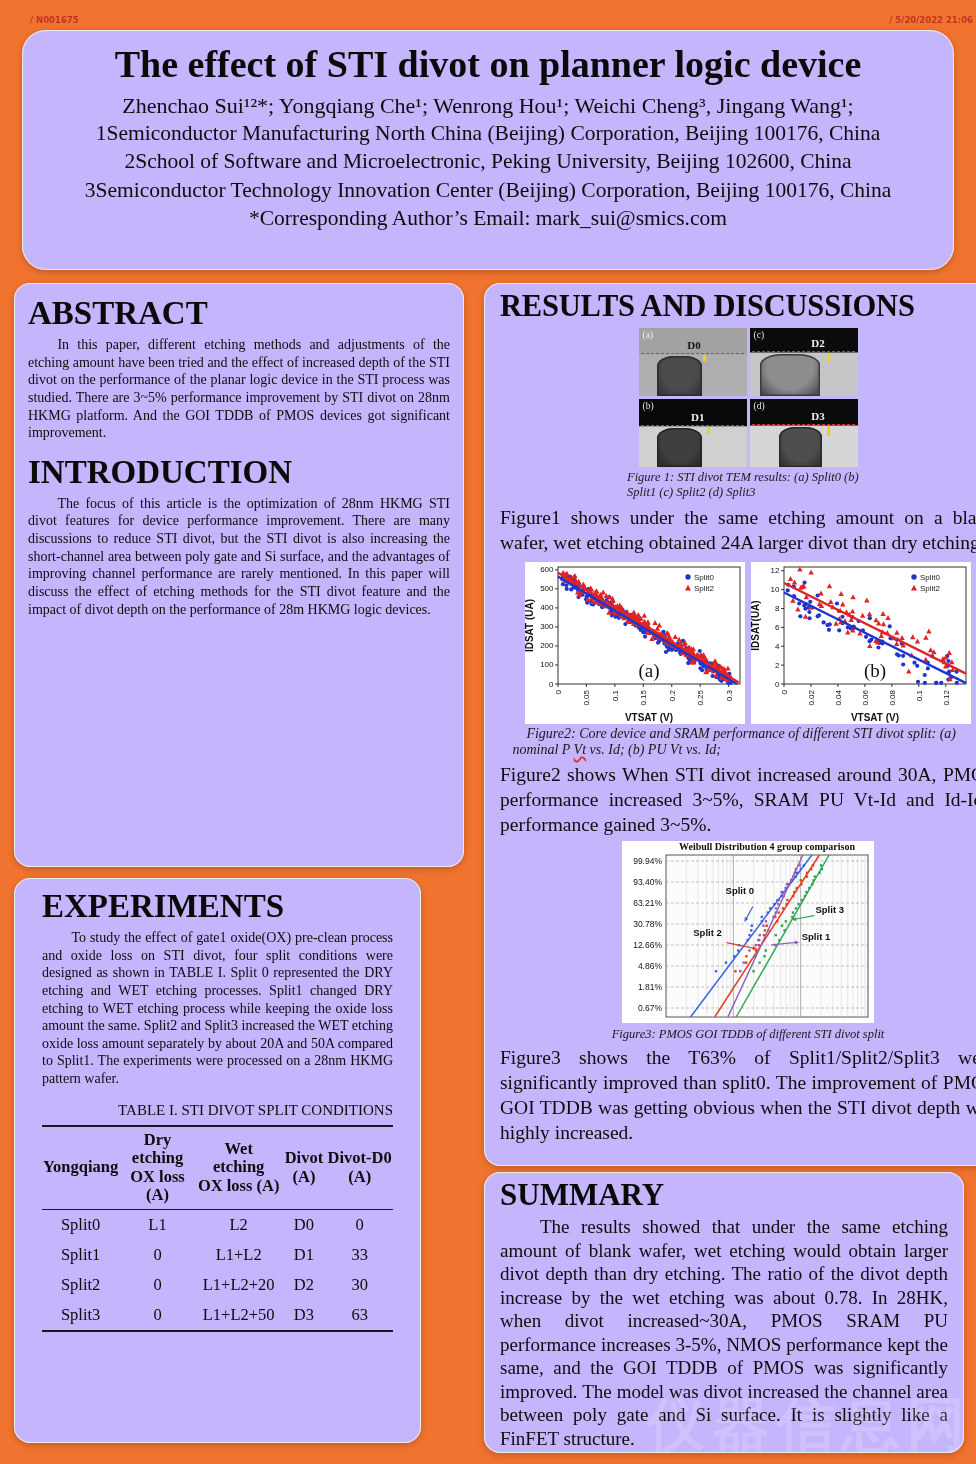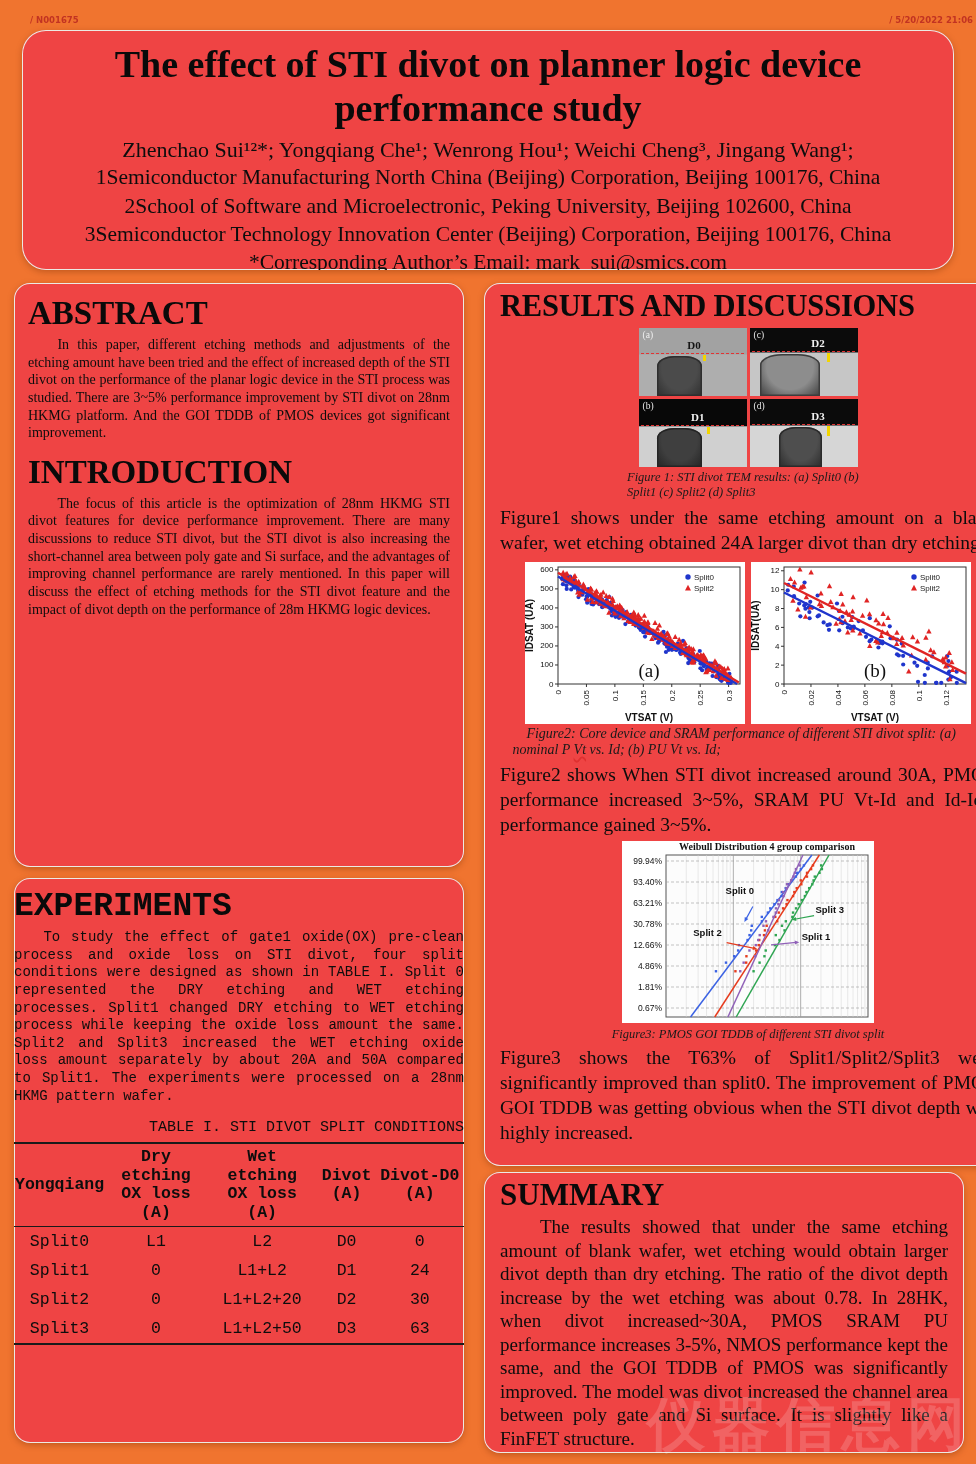--- a/index.html
+++ b/index.html
@@ -1,32 +1,32 @@
 <!DOCTYPE html>
 <html><head>
 <meta charset="utf-8">
 <style>
   html,body{margin:0;padding:0;background:#f0742f;}
   .poster{position:relative;width:976px;height:1464px;background:#f0742f;
     font-family:"Liberation Serif","DejaVu Serif",serif;overflow:hidden;color:#0d0d0d;}
-  .panel{position:absolute;background:#ef4444;border-radius:16px;box-sizing:border-box;
+  .panel{position:absolute;background:#c4b5fd;border-radius:16px;box-sizing:border-box;
     box-shadow:0 2px 6px rgba(110,40,0,.35), inset 0 0 0 1px #eceae4;overflow:hidden;}
   .corner-note{position:absolute;top:15px;font-family:"DejaVu Sans",sans-serif;
     font-size:8.5px;font-weight:bold;color:#c23322;z-index:5;}
   .corner-note.left{left:30px;} .corner-note.right{right:3px;}
 
   .header-panel{left:22px;top:30px;width:932px;height:240px;border-radius:24px;
     text-align:center;padding-top:10px;}
   h1{margin:2px 0 7px;font-size:38px;line-height:1.16;font-weight:bold;color:#0a0a0a;}
   h1 span{display:block;}
   .authors{font-size:22px;}
   .affil{font-size:21.5px;line-height:1.32;}
 
   .p-abstract{left:14px;top:283px;width:450px;height:584px;padding:10px 14px;}
-  .p-exp{left:14px;top:878px;width:450px;height:565px;padding:8px 0;font-family:Liberation Mono, monospace;}
+  .p-exp{left:14px;top:878px;width:407px;height:565px;padding:8px 28px;}
   .p-results{left:484px;top:283px;width:528px;height:883px;padding:6px 16px;}
   .p-summary{left:484px;top:1172px;width:480px;height:281px;padding:5px 16px;}
 
   h2{margin:2px 0 4px;font-size:33px;color:#0a0a0a;}
   .p-results h2{font-size:30.5px;margin:0 0 4px;white-space:nowrap;letter-spacing:-.2px;}
   .p-summary h2{font-size:31px;margin:0 0 2px;}
   p.body{margin:0 0 4px;font-size:14px;line-height:1.26;text-align:justify;}
   .p-results p.body{font-size:19.5px;line-height:1.27;margin:2px 0 3px;}
   .p-summary p.body{font-size:19px;line-height:1.24;}
   .indent{text-indent:2.1em;}
@@ -68,21 +68,20 @@
 <body>
 
 <div class="poster">
 
   <div class="corner-note left">/ N001675</div>
   <div class="corner-note right">/ 5/20/2022 21:06</div>
 
   <section class="panel header-panel">
     <h1>
       <span>The effect of STI divot on planner logic device</span>
-      <span>performance study</span>
     </h1>
     <div class="authors">Zhenchao Sui¹²*; Yongqiang Che¹; Wenrong Hou¹; Weichi Cheng³, Jingang Wang¹;</div>
     <div class="affil">1Semiconductor Manufacturing North China (Beijing) Corporation, Beijing 100176, China</div>
     <div class="affil">2School of Software and Microelectronic, Peking University, Beijing 102600, China</div>
     <div class="affil">3Semiconductor Technology Innovation Center (Beijing) Corporation, Beijing 100176, China</div>
     <div class="affil">*Corresponding Author’s Email: mark_sui@smics.com</div>
   </section>
 
   <section class="panel p-abstract">
     <h2>ABSTRACT</h2>
@@ -115,21 +114,21 @@
             <td>L1</td>
             <td>L2</td>
             <td>D0</td>
             <td>0</td>
           </tr>
           <tr>
             <td>Split1</td>
             <td>0</td>
             <td>L1+L2</td>
             <td>D1</td>
-            <td>24</td>
+            <td>33</td>
           </tr>
           <tr>
             <td>Split2</td>
             <td>0</td>
             <td>L1+L2+20</td>
             <td>D2</td>
             <td>30</td>
           </tr>
           <tr>
             <td>Split3</td>

